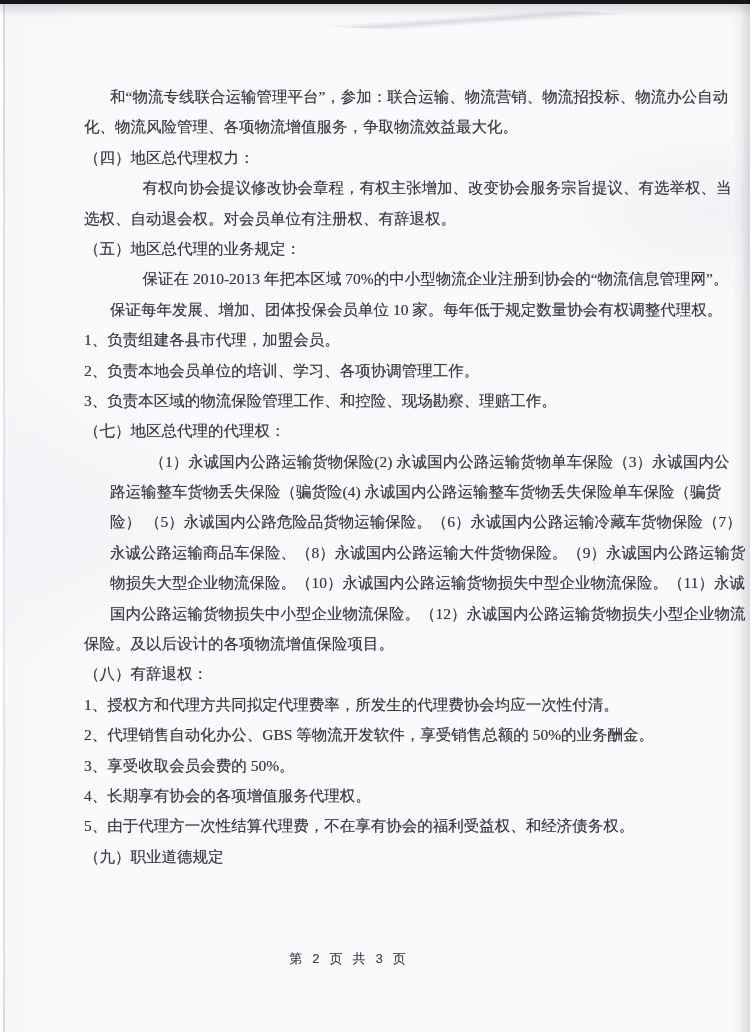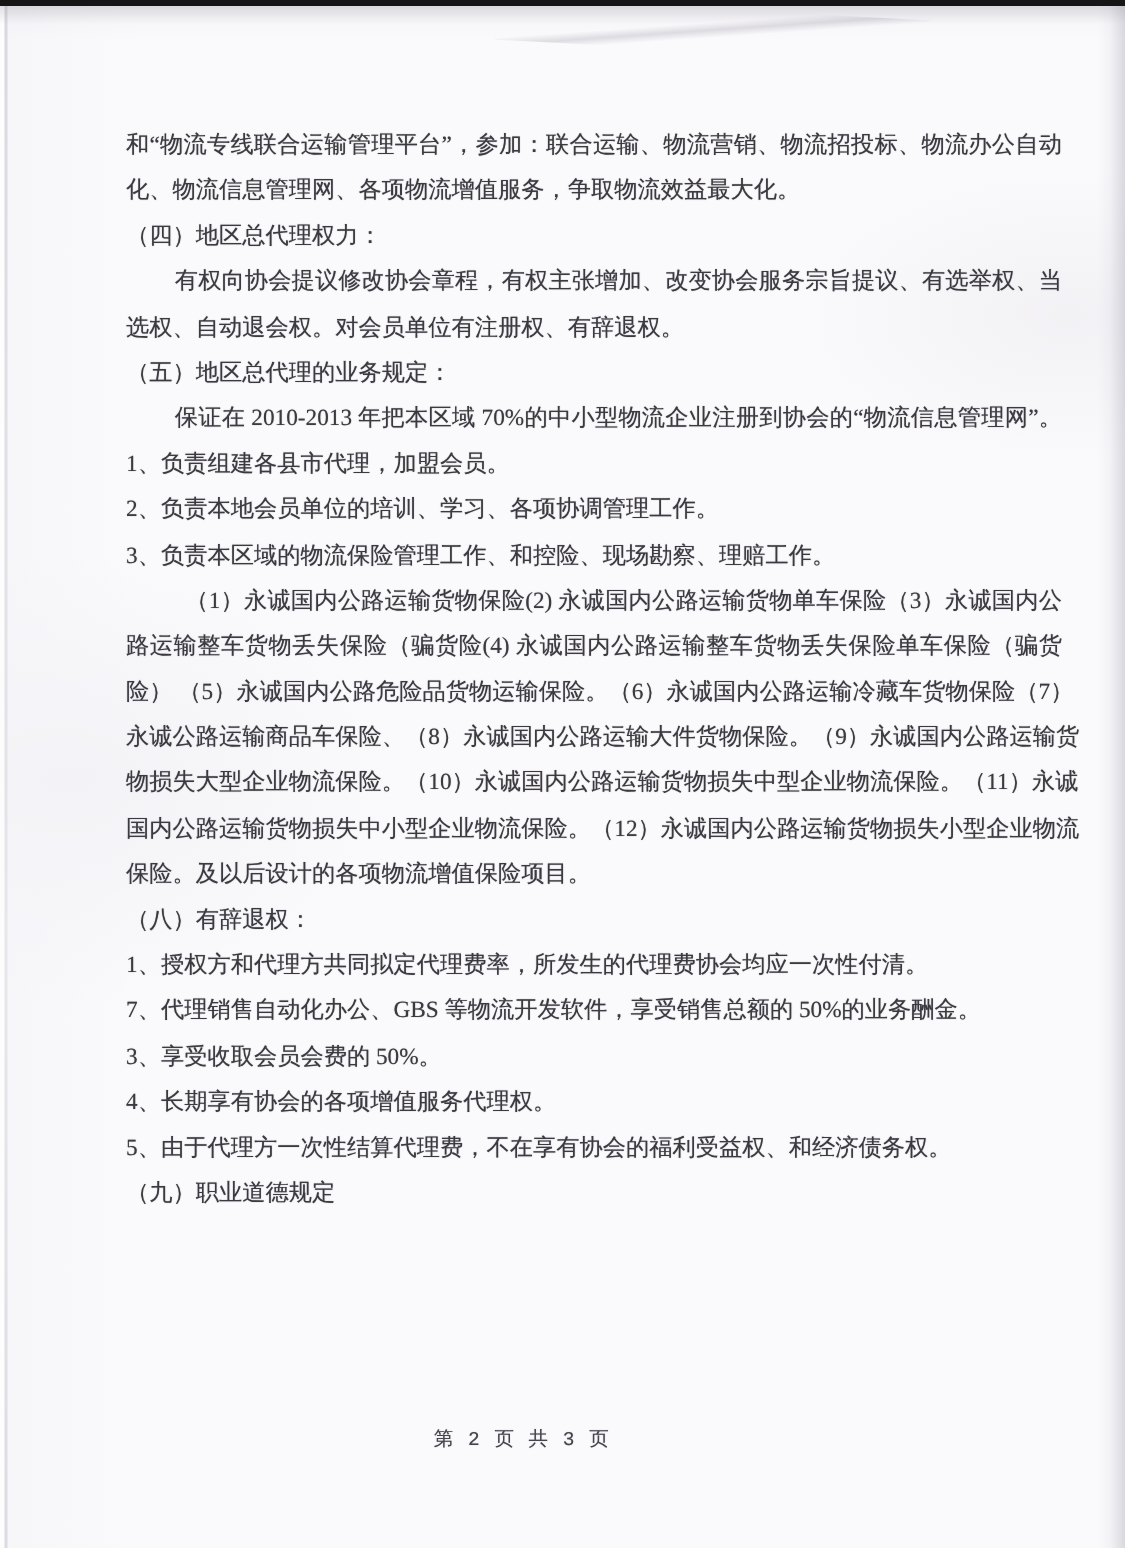--- a/index.html
+++ b/index.html
@@ -48,21 +48,21 @@
     position:absolute;left:84px;top:82px;width:624px;
     font-size:15.5px;
     color:var(--ink,#3b3a40);
     text-shadow:0 0 .7px rgba(52,50,60,.55);
   }
   .line{
     height:30.4px;line-height:30.4px;
     white-space:nowrap;
     text-align:justify;
   }
-  .line.j{text-align-last:justify;}
+  .line.j{text-align-last:justify;margin-left:26px;}
   .line.e{text-align-last:left;}
   .ind2{text-indent:2.1em;}
   .ind3{text-indent:2.55em;}
   .footer{
     position:absolute;left:0;top:950px;width:696px;
     text-align:center;
     font-size:13px;letter-spacing:1px;
     color:#46454e;
     text-shadow:0 0 .6px rgba(60,60,70,.5);
     font-family:Liberation Mono, monospace;
@@ -74,39 +74,41 @@
 <div class="page">
   <div class="left-white"></div>
   <div class="left-seam"></div>
   <div class="right-band"></div>
   <div class="edge-top"></div>
   <div class="edge-top-fade"></div>
   <div class="crease"></div>
 
   <div class="textblock">
       <div class="line j">和“物流专线联合运输管理平台”，参加：联合运输、物流营销、物流招投标、物流办公自动</div>
-      <div class="line e">化、物流信息管理网、各项物流增值服务，争取物流效益最大化。</div>
+      <div class="line e">化、物流风险管理、各项物流增值服务，争取物流效益最大化。</div>
       <div class="line e">（四）地区总代理权力：</div>
       <div class="line j ind2">有权向协会提议修改协会章程，有权主张增加、改变协会服务宗旨提议、有选举权、当</div>
       <div class="line e">选权、自动退会权。对会员单位有注册权、有辞退权。</div>
       <div class="line e">（五）地区总代理的业务规定：</div>
       <div class="line j ind2">保证在 2010-2013 年把本区域 70%的中小型物流企业注册到协会的“物流信息管理网”。</div>
+      <div class="line j">保证每年发展、增加、团体投保会员单位 10 家。每年低于规定数量协会有权调整代理权。</div>
       <div class="line e">1、负责组建各县市代理，加盟会员。</div>
       <div class="line e">2、负责本地会员单位的培训、学习、各项协调管理工作。</div>
       <div class="line e">3、负责本区域的物流保险管理工作、和控险、现场勘察、理赔工作。</div>
+      <div class="line e">（七）地区总代理的代理权：</div>
       <div class="line j ind3">（1）永诚国内公路运输货物保险(2) 永诚国内公路运输货物单车保险（3）永诚国内公</div>
       <div class="line j">路运输整车货物丢失保险（骗货险(4) 永诚国内公路运输整车货物丢失保险单车保险（骗货</div>
       <div class="line j">险） （5）永诚国内公路危险品货物运输保险。（6）永诚国内公路运输冷藏车货物保险（7）</div>
       <div class="line j">永诚公路运输商品车保险、（8）永诚国内公路运输大件货物保险。（9）永诚国内公路运输货</div>
       <div class="line j">物损失大型企业物流保险。（10）永诚国内公路运输货物损失中型企业物流保险。（11）永诚</div>
       <div class="line j">国内公路运输货物损失中小型企业物流保险。（12）永诚国内公路运输货物损失小型企业物流</div>
       <div class="line e">保险。及以后设计的各项物流增值保险项目。</div>
       <div class="line e">（八）有辞退权：</div>
       <div class="line e">1、授权方和代理方共同拟定代理费率，所发生的代理费协会均应一次性付清。</div>
-      <div class="line e">7、代理销售自动化办公、GBS 等物流开发软件，享受销售总额的 50%的业务酬金。</div>
+      <div class="line e">2、代理销售自动化办公、GBS 等物流开发软件，享受销售总额的 50%的业务酬金。</div>
       <div class="line e">3、享受收取会员会费的 50%。</div>
       <div class="line e">4、长期享有协会的各项增值服务代理权。</div>
       <div class="line e">5、由于代理方一次性结算代理费，不在享有协会的福利受益权、和经济债务权。</div>
       <div class="line e">（九）职业道德规定</div>
     </div>
 
   <div class="footer">
     <span>第 2 页 共 3 页</span>
   </div>
 </div>

